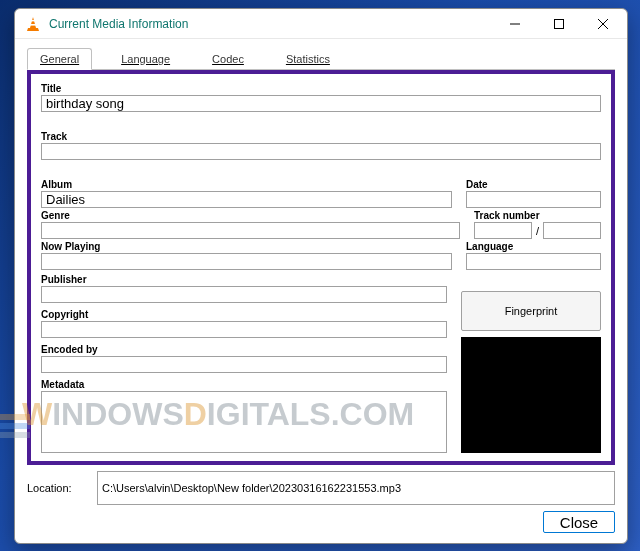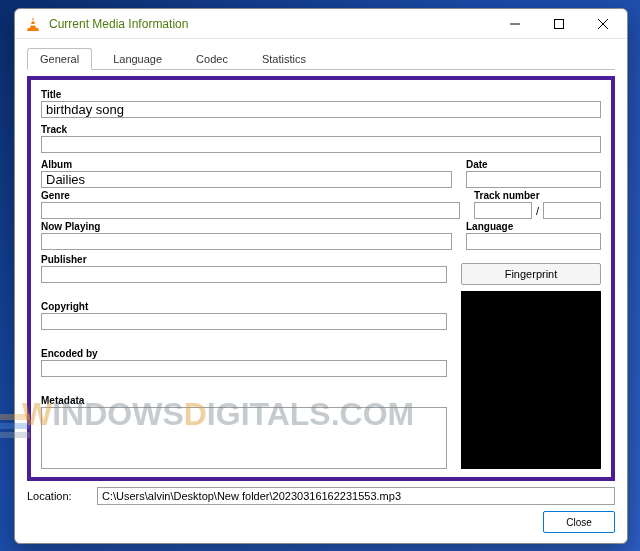--- a/index.html
+++ b/index.html
@@ -32,43 +32,43 @@
       padding: 0 2px 0 10px;
       border-bottom: 1px solid #e8e8e8;
     }
     .app-icon {
       width: 16px; height: 16px;
       margin-right: 8px;
     }
     .titlebar-title {
       flex: 1;
       font-size: 12px;
-      color: #4d7c0f;
+      color: #0f766e;
     }
     .win-btn {
       width: 44px; height: 28px;
       display: flex;
       align-items: center;
       justify-content: center;
       font-size: 10px;
       color: #000;
       cursor: default;
     }
     .win-btn svg { display: block; }
     .content {
       flex: 1;
       padding: 8px 12px 10px 12px;
       display: flex;
       flex-direction: column;
     }
     .tab-row {
       display: flex;
-      gap: 8px;
+      gap: 16px;
       border-bottom: 1px solid #c0c0c0;
-      margin-bottom: 6px;
+      text-decoration: underline;
     }
     .tab {
       padding: 4px 12px;
       font-size: 11px;
       border: 1px solid transparent;
       border-bottom: none;
       position: relative;
       top: 1px;
       cursor: default;
       color: #333;
@@ -107,30 +107,30 @@
     }
     .input.right-col { width: 135px; }
     .tracknum { display: flex; align-items: center; gap: 4px; }
     .tracknum .input { width: 58px; }
     .slash { font-size: 11px; }
     .lower-grid {
       display: flex;
       gap: 14px;
       margin-top: 2px;
     }
-    .left-col { flex: 1; display: flex; flex-direction: column; gap: 17px; }
+    .left-col { flex: 1; display: flex; flex-direction: column; gap: 5px; }
     .right-col-area { width: 140px; display: flex; flex-direction: column; gap: 4px; }
     .fingerprint-btn {
-      height: 22px;
+      height: 40px;
       border: 1px solid #a0a0a0;
       background: #f5f5f5;
       font-size: 11px;
       border-radius: 2px;
       cursor: default;
-      margin-top: 10px;
+      margin-top: 18px;
     }
     .art-preview {
       flex: 1;
       background: #000;
       margin-top: 2px;
       min-height: 108px;
     }
     .textarea {
       height: 62px;
       border: 1px solid #a0a0a0;
@@ -142,38 +142,38 @@
     }
     .footer {
       display: flex;
       align-items: center;
       padding: 6px 0 0 0;
       gap: 10px;
     }
     .loc-label { font-size: 11px; min-width: 60px; }
     .loc-input {
       flex: 1;
-      height: 18px;
+      height: 34px;
       border: 1px solid #a0a0a0;
       background: #fff;
       padding: 0 4px;
       font-size: 11px;
     }
     .close-row {
       display: flex;
       justify-content: flex-end;
       padding: 6px 0 0 0;
     }
     .close-button {
       width: 72px;
       height: 22px;
       border: 1px solid #0078d4;
       background: #fff;
       border-radius: 2px;
-      font-size: 10px;
+      font-size: 15px;
       cursor: default;
     }
     .watermark {
       position: absolute;
       left: 22px;
       top: 396px;
       font-family: Arial, sans-serif;
       font-size: 32px;
       font-weight: 700;
       letter-spacing: 0px;

